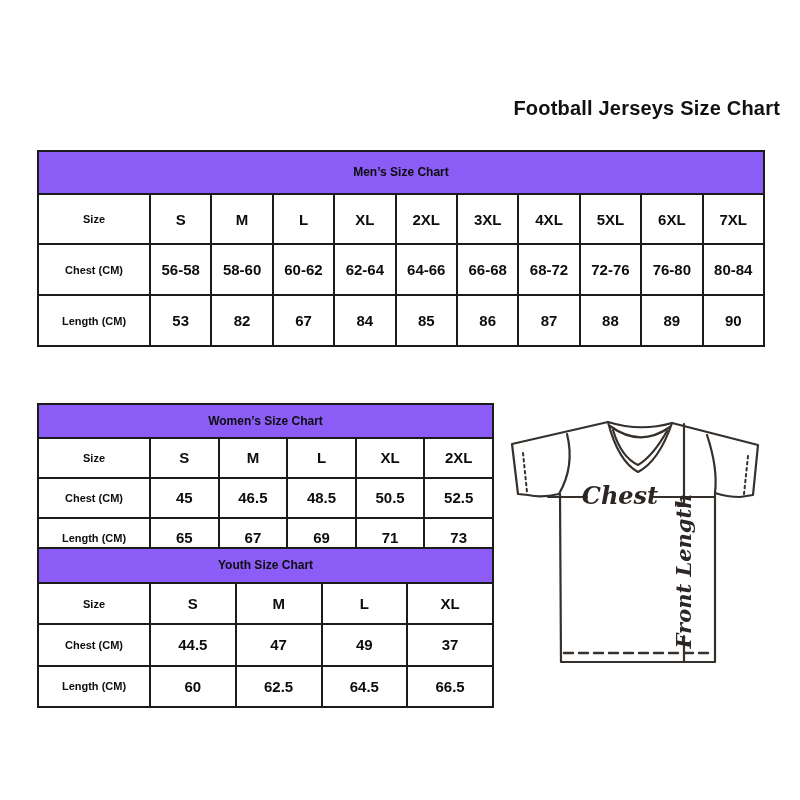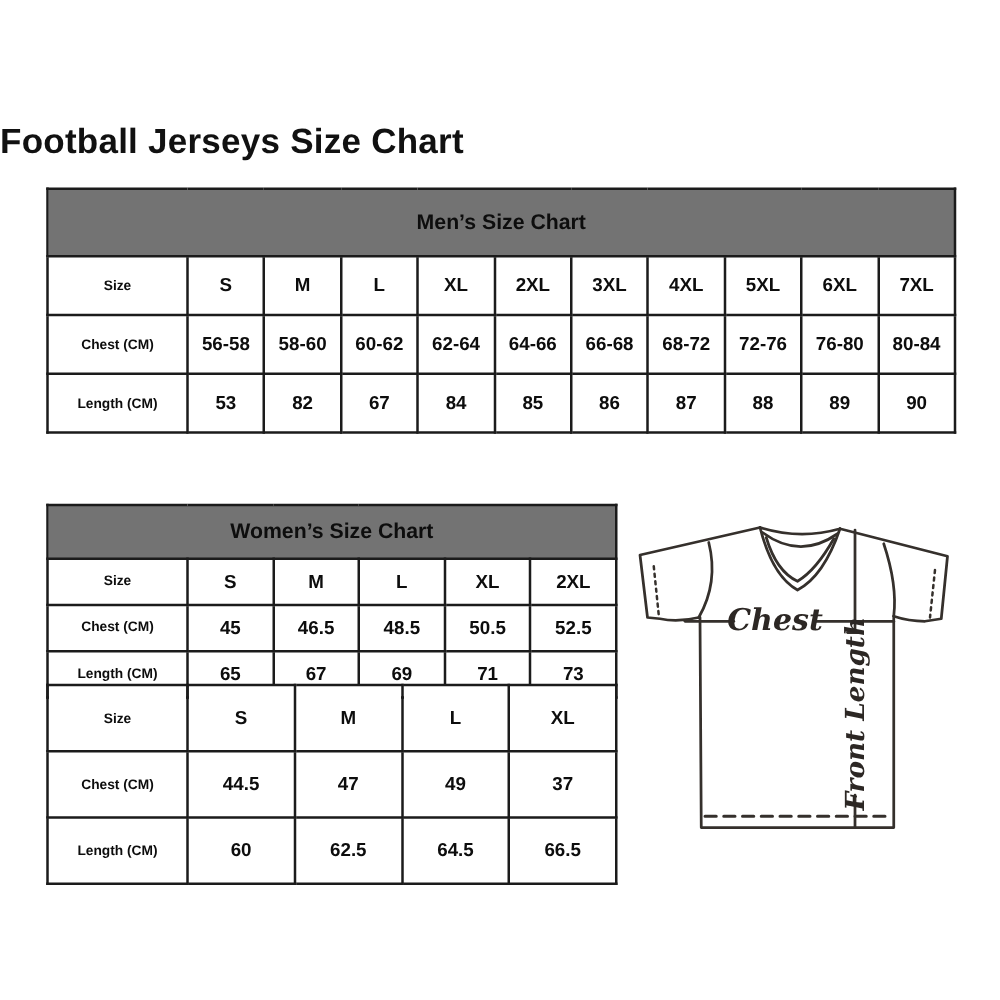--- a/index.html
+++ b/index.html
@@ -2,34 +2,34 @@
 <html><head>
 <meta charset="utf-8">
 <style>
   html,body{margin:0;padding:0;background:#ffffff;}
   .page{
     position:relative;width:800px;height:800px;background:#ffffff;
     font-family:"Liberation Sans",sans-serif;overflow:hidden;
   }
   .page-title{
     position:absolute;left:0;top:97px;width:780px;margin:0;
-    text-align:left;font-size:28px;font-weight:bold;color:#111;
+    text-align:right;font-size:20px;font-weight:bold;color:#111;
     letter-spacing:.2px;
   }
   .tbl-wrap{position:absolute;}
   .tbl-mens  {left:37px;top:150px;width:728px;height:197px;}
   .tbl-womens{left:37px;top:368px;width:457px;height:156px;margin-top:35px;}
   .tbl-youth {left:37px;top:547px;width:457px;height:161px;}
   table.size-table{border-collapse:collapse;table-layout:fixed;width:100%;height:100%;}
   .size-table td{
     border:2px solid #1b1b1b;background:#ffffff;color:#0d0d0d;
     text-align:center;vertical-align:middle;font-weight:bold;font-size:15px;
     padding:0;font-family:"Liberation Sans",sans-serif;overflow:hidden;white-space:nowrap;
   }
-  .size-table td.tbl-title{background:#737373;font-size:17px;}
+  .size-table td.tbl-title{background:#8b5cf6;font-size:12px;}
   .size-table td.row-label{font-size:11px;}
   .jersey{position:absolute;left:500px;top:408px;width:275px;height:260px;}
   .jersey path{fill:none;stroke:#35302c;stroke-width:2.2;stroke-linecap:round;stroke-linejoin:round;}
   .jersey path.dotted{stroke-dasharray:2.5 3.5;stroke-width:2;}
   .jersey path.dashed{stroke-dasharray:9 6;stroke-width:2.4;}
   .jersey text{
     fill:#2c2724;font-family:"DejaVu Serif",serif;
     font-style:italic;font-weight:bold;text-anchor:middle;
   }
   .chest-label{font-size:24px;}
@@ -148,20 +148,23 @@
       <table class="size-table">
         <colgroup>
           <col style="width: 112px;">
           <col>
           <col>
           <col>
           <col>
         </colgroup>
         <tbody>
           <tr>
+            <td colspan="5" class="tbl-title">Youth Size Chart</td>
+          </tr>
+          <tr>
             <td class="row-label">Size</td>
             <td>S</td>
             <td>M</td>
             <td>L</td>
             <td>XL</td>
           </tr>
           <tr>
             <td class="row-label">Chest (CM)</td>
             <td>44.5</td>
             <td>47</td>

